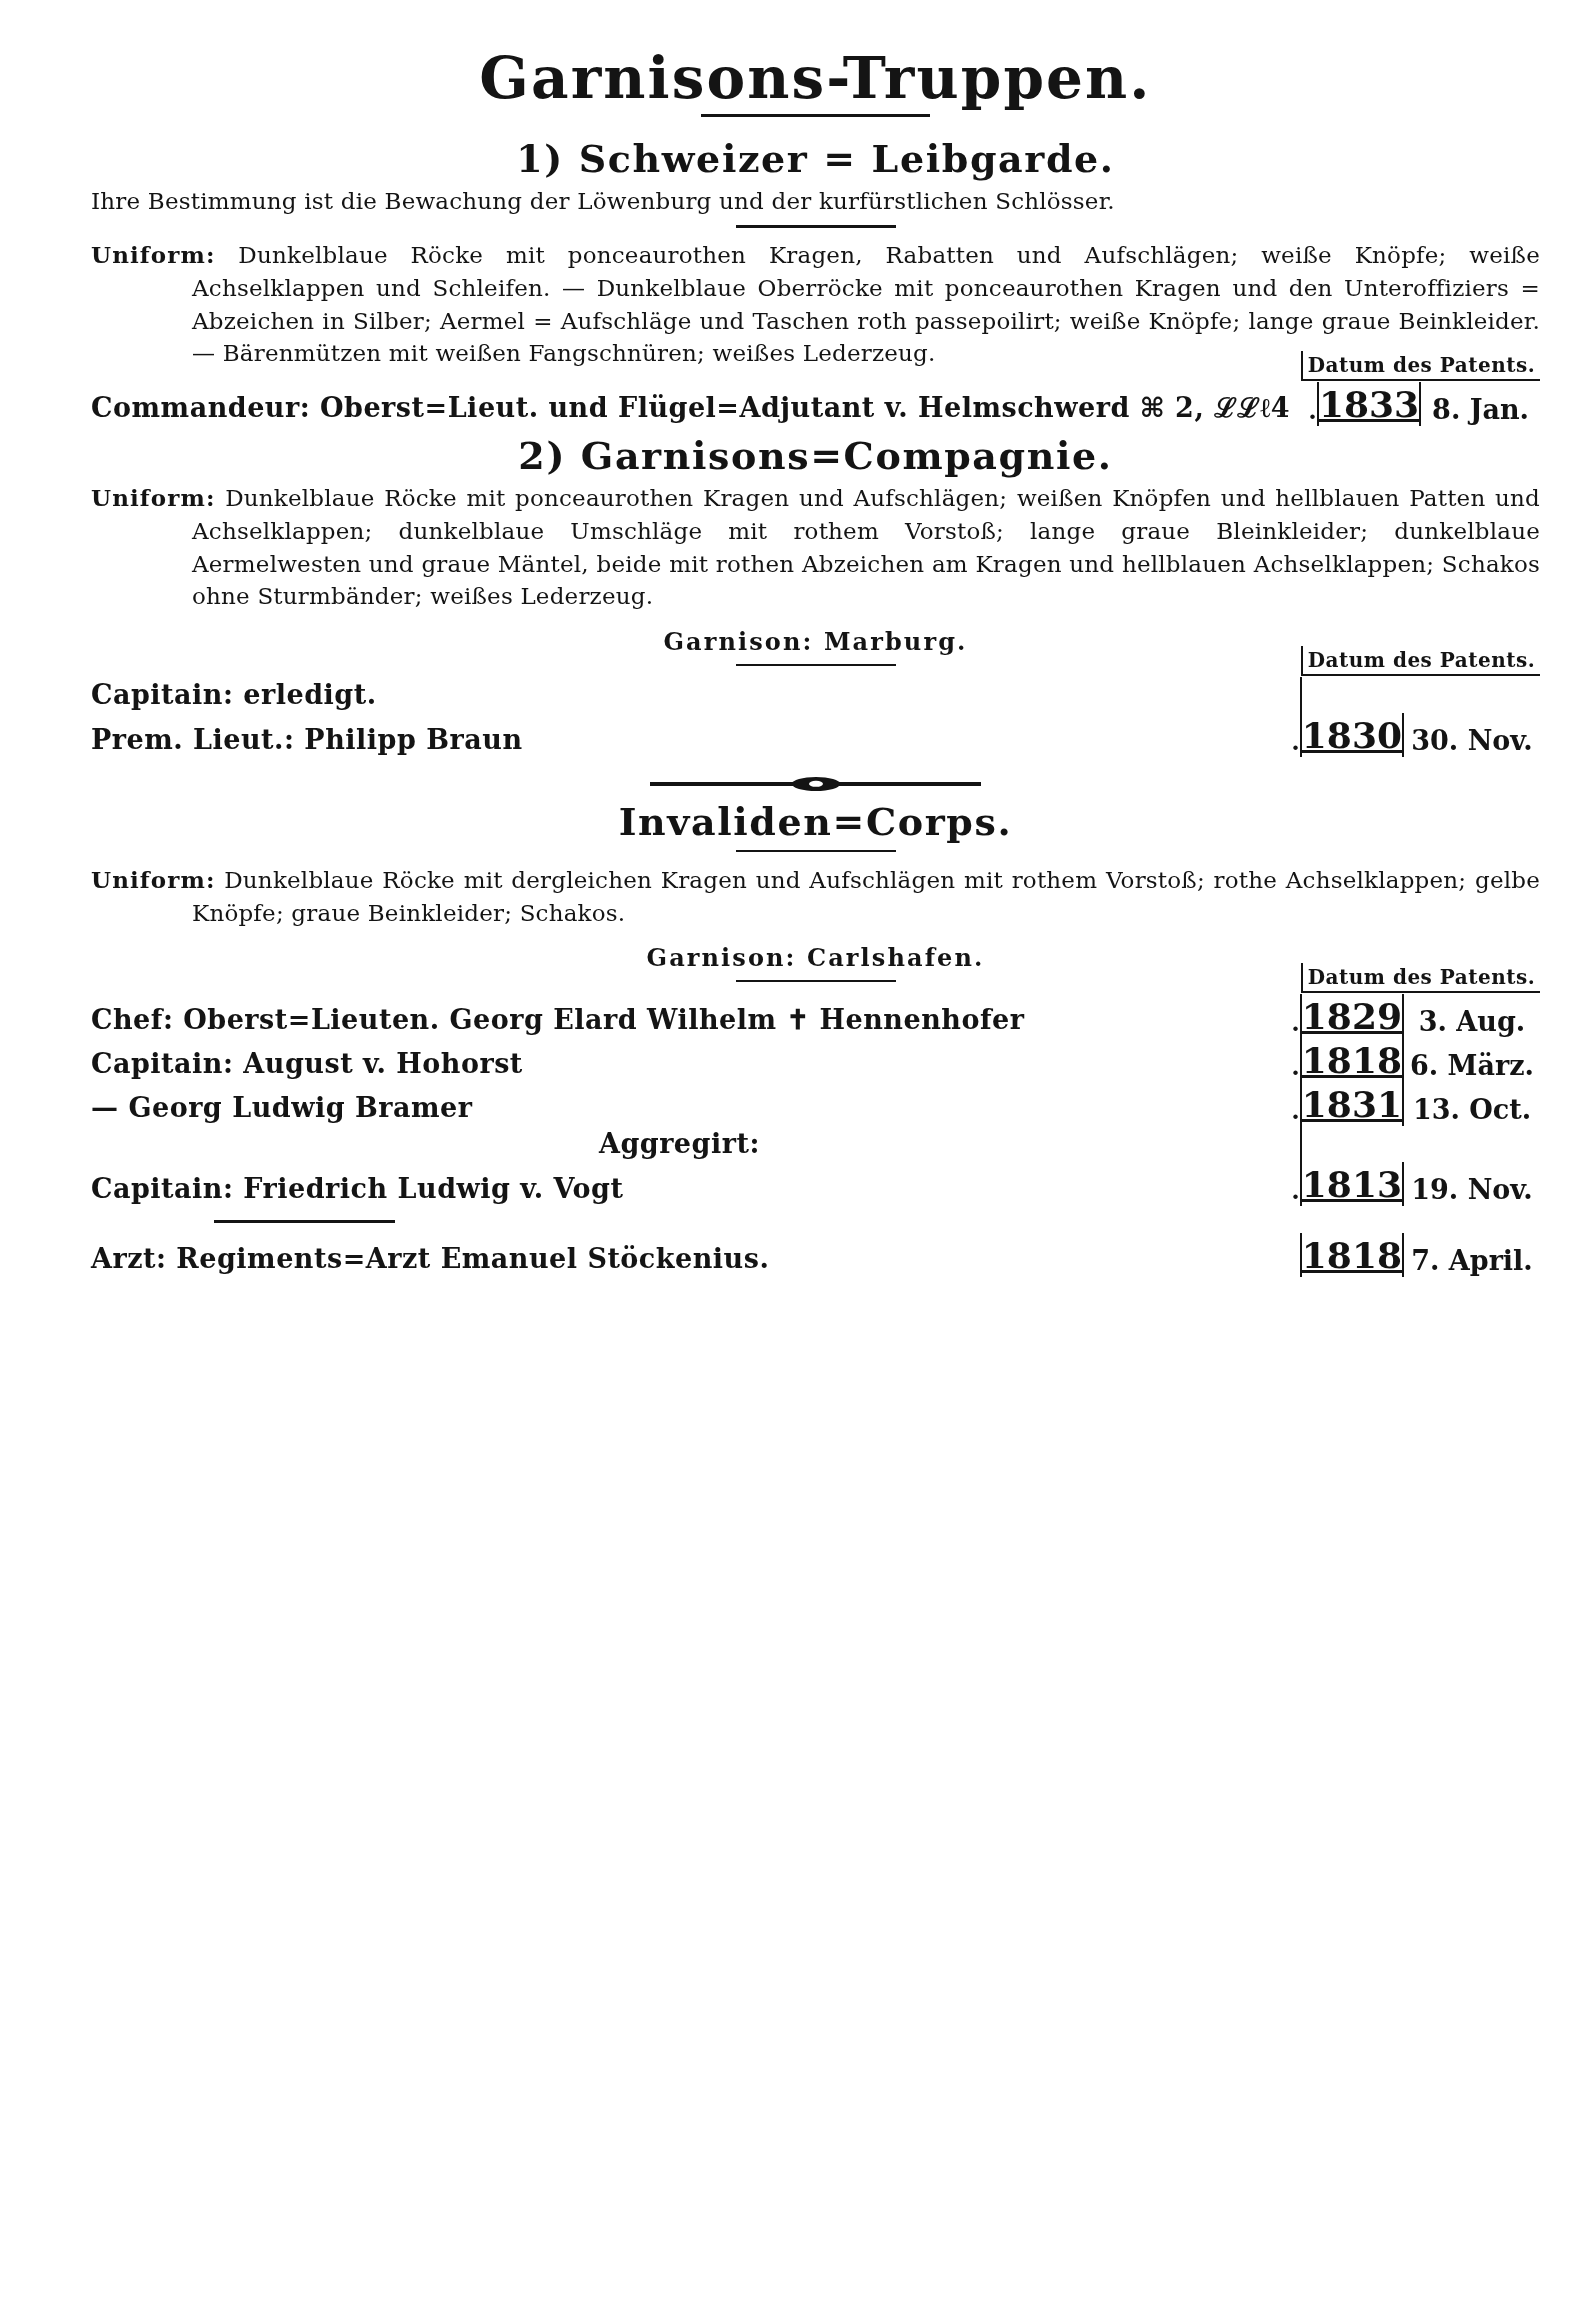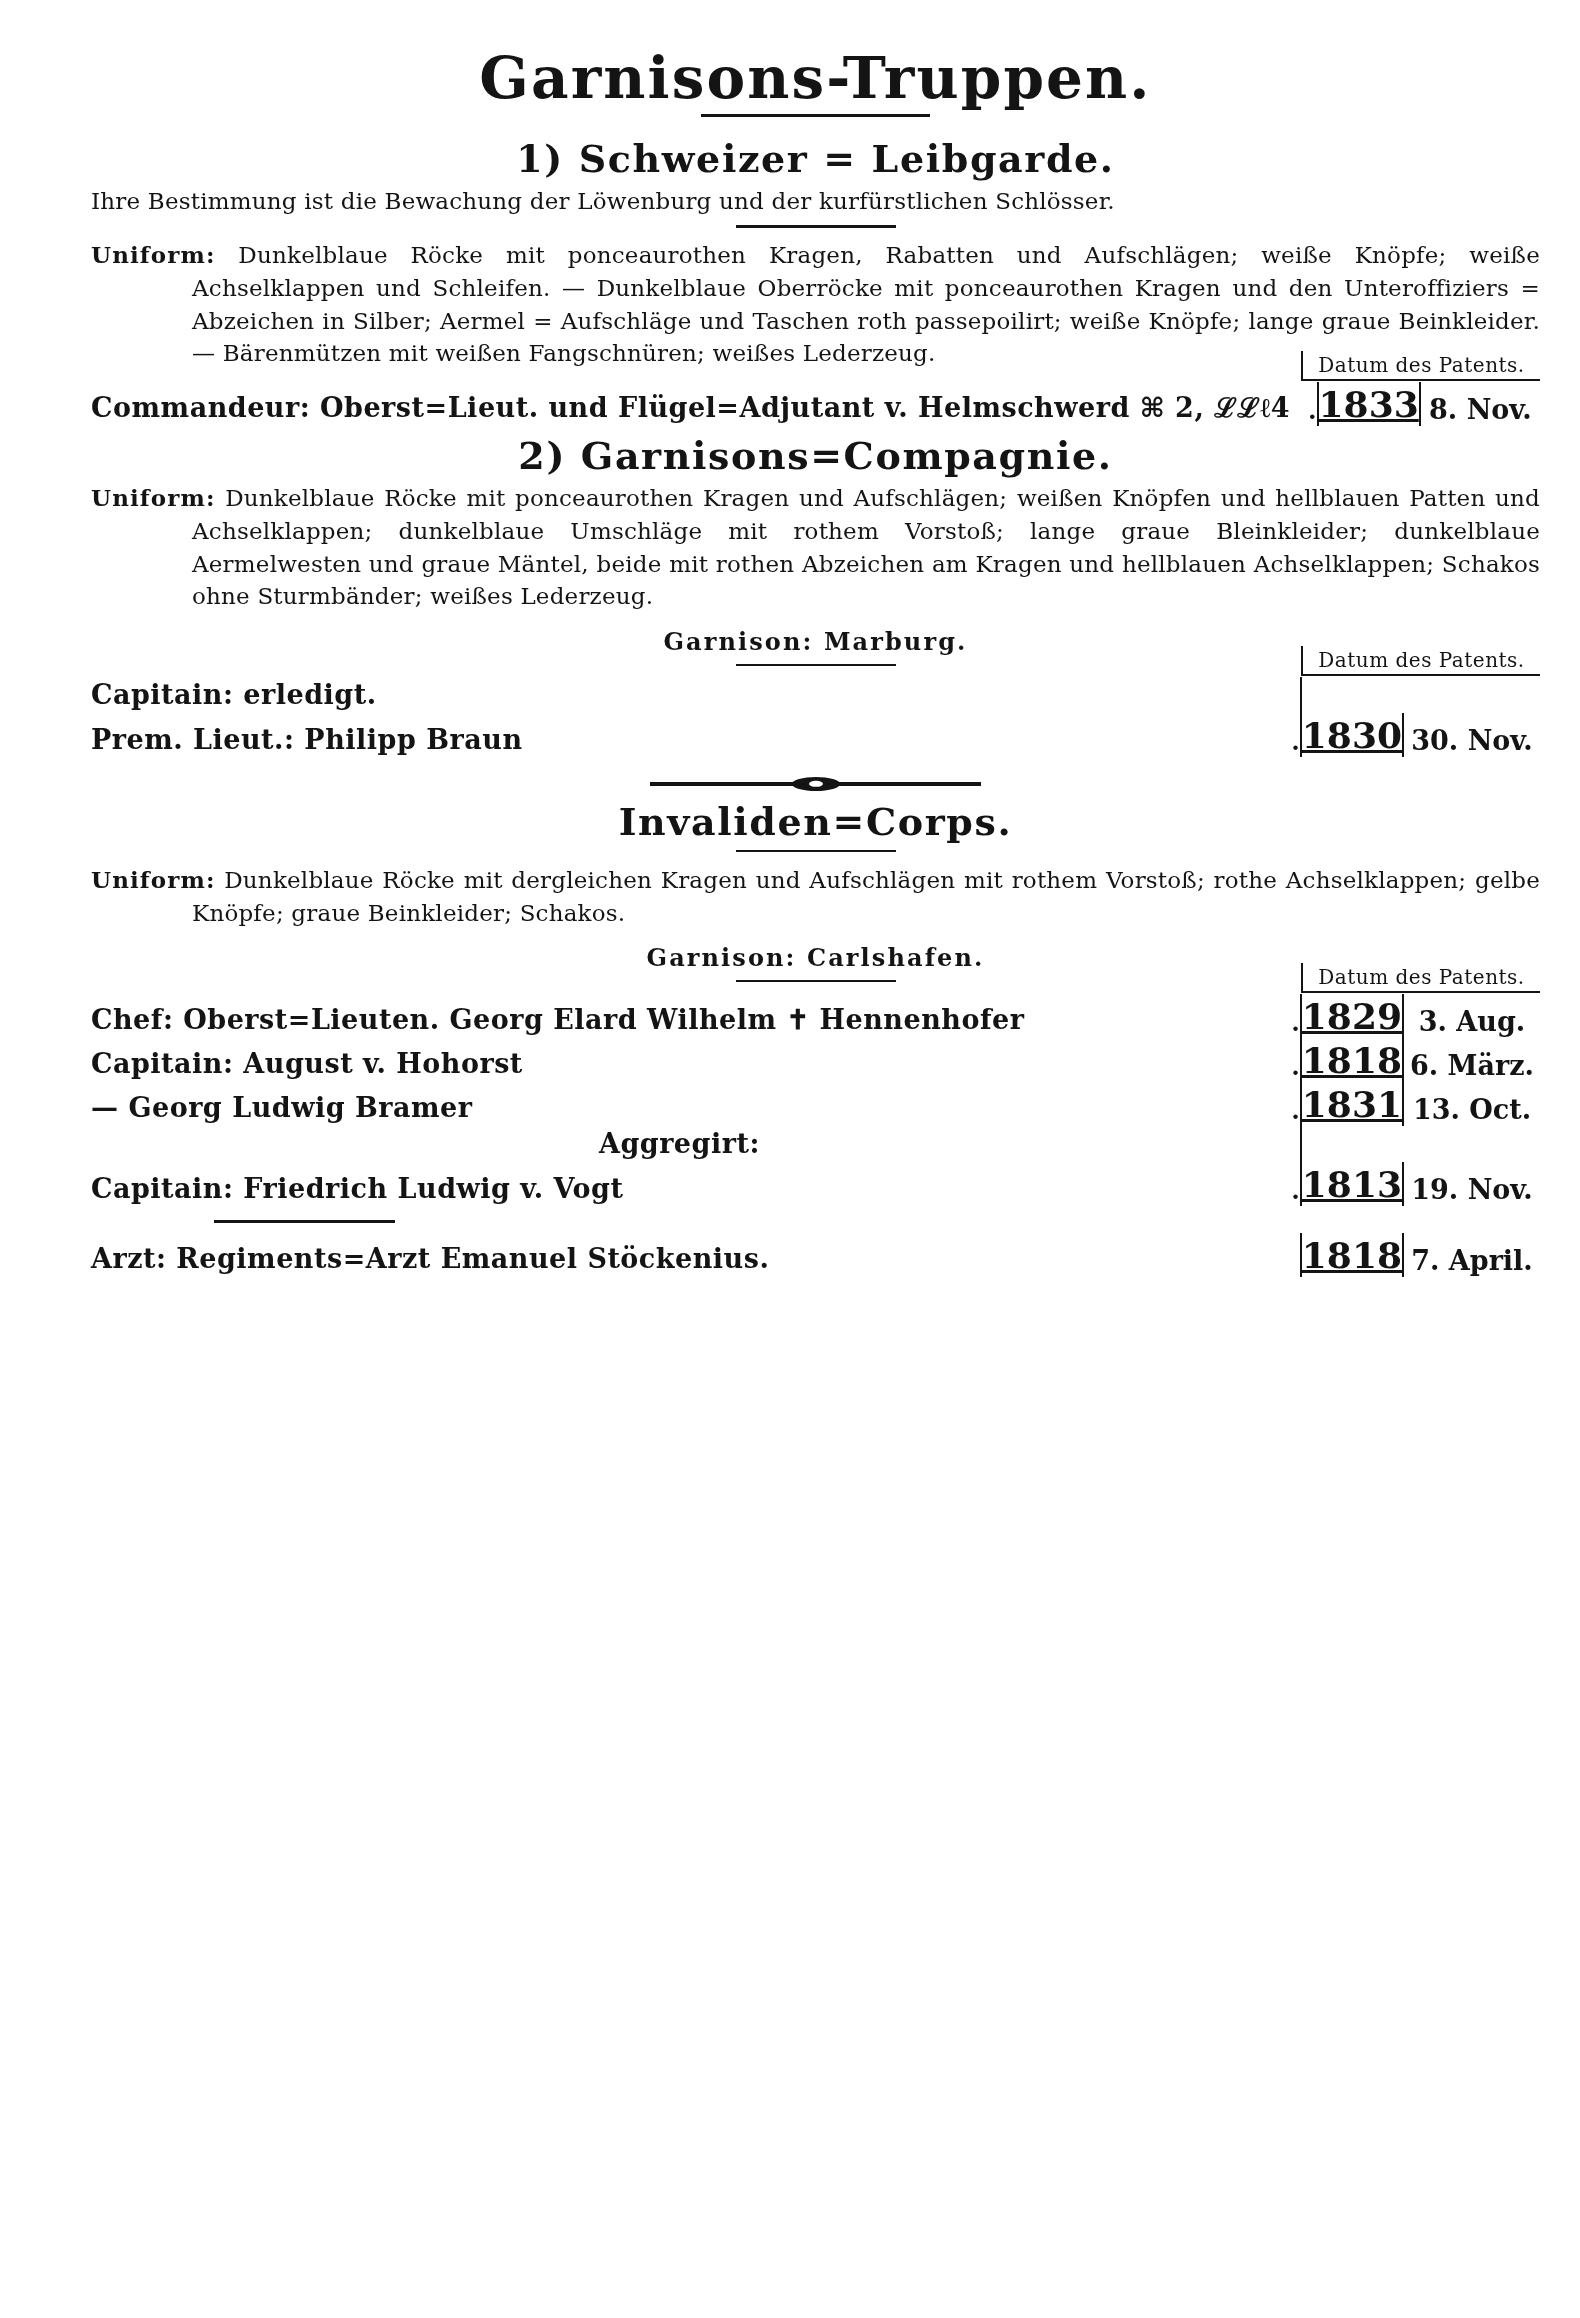--- a/index.html
+++ b/index.html
@@ -145,21 +145,21 @@
   }
   td.date.nobar { border-left: none; }
 
   .patent-head {
     position: absolute;
     right: 0;
     top: -31px;
     width: 239px;
     text-align: center;
     font-size: 20px;
-    font-weight: normal;
+    font-weight: bold;
     letter-spacing: 0.5px;
     border-bottom: 2.1px solid #141414;
     border-left: 2.1px solid #141414;
     padding: 2.1px 0 2.1px 0;
     box-sizing: border-box;
   }
 
   
   .ornament {
     width: 331px;
@@ -223,21 +223,21 @@
   </div>
 
   <div class="patent-block">
     <div class="patent-head">Datum des Patents.</div>
     <table class="patent">
       <tbody>
           <tr>
         <td class="name">Commandeur: Oberst=Lieut. und Flügel=Adjutant v. Helmschwerd ⌘ 2, ℒℒℓ4</td>
         <td class="dots">.</td>
         <td class="year">1833</td>
-        <td class="date">8. Nov.</td>
+        <td class="date">8. Jan.</td>
       </tr>
     </tbody>
       </table>
   </div>
 
   <div class="sec-title fraktur">
     <span class="num">2)</span>
     <span>Garnisons=Compagnie.</span>
   </div>
 

